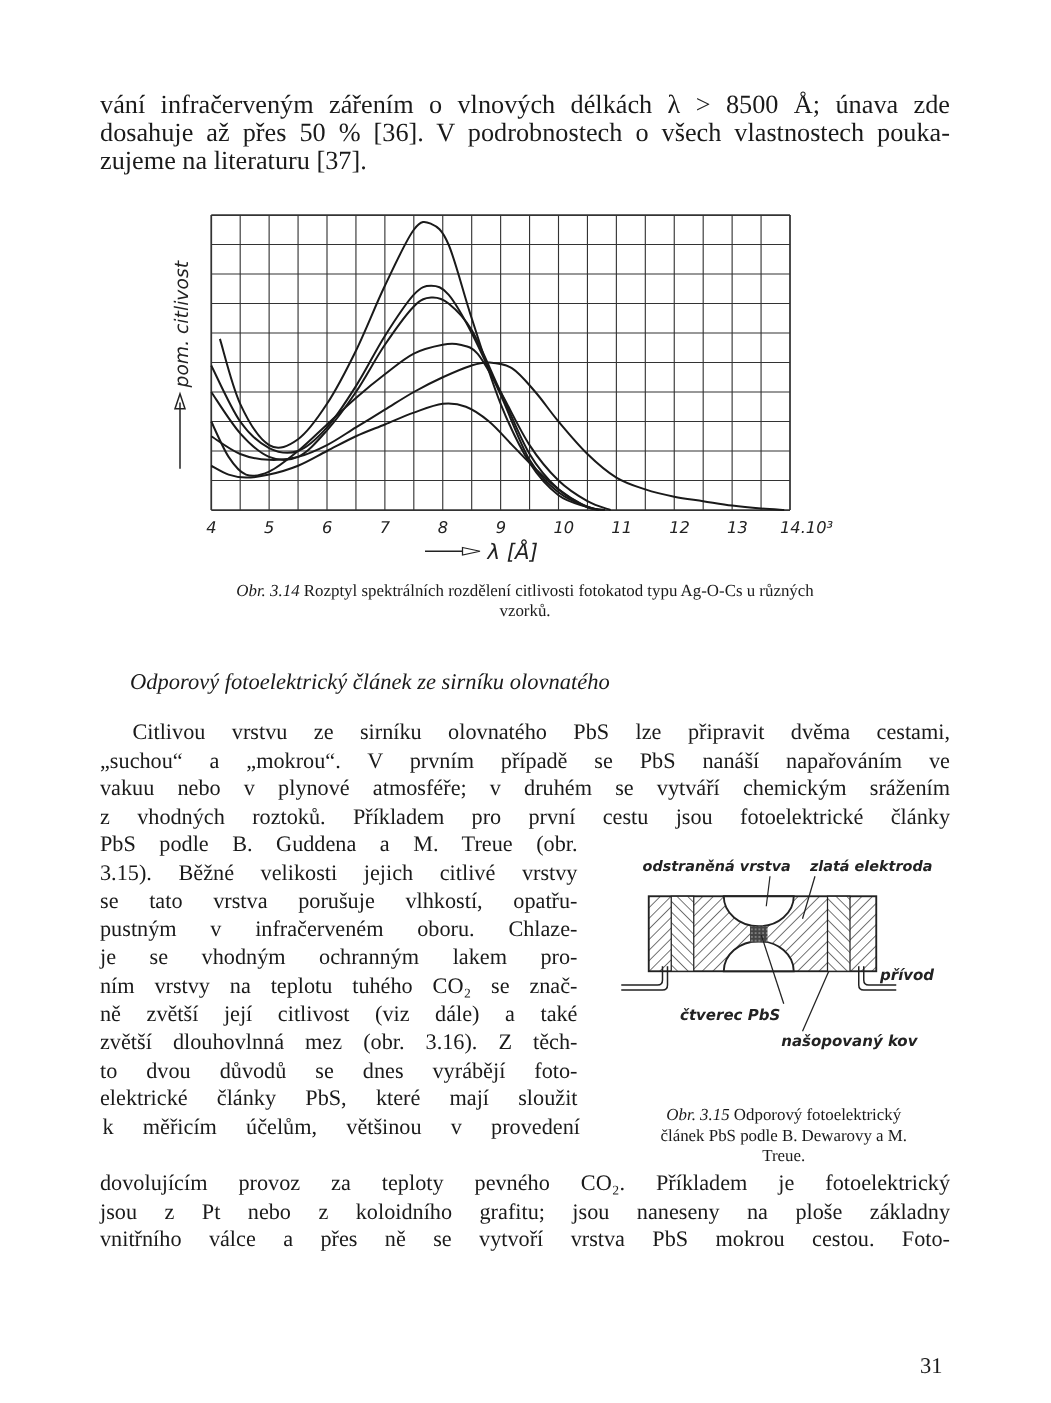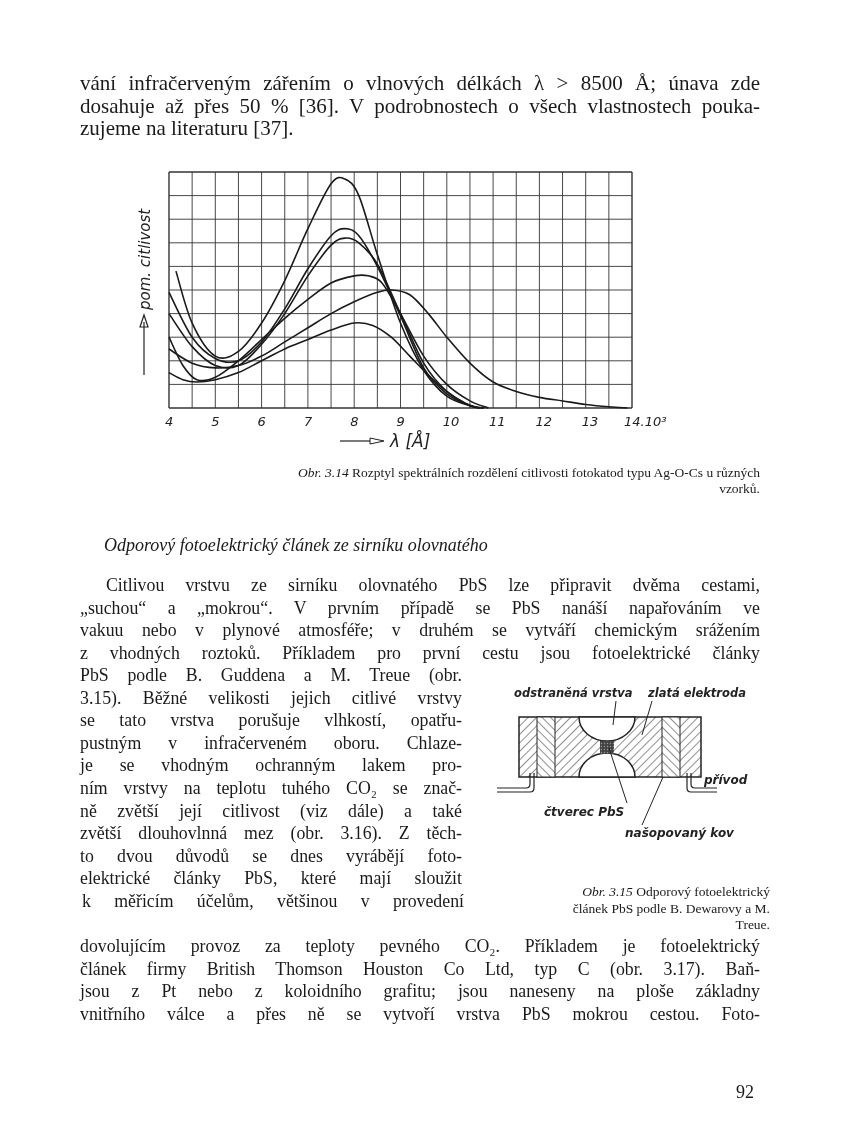--- a/index.html
+++ b/index.html
@@ -4,21 +4,21 @@
 <style>
   html, body { margin: 0; padding: 0; background: #ffffff; }
   body { width: 841px; height: 1122px; position: relative; overflow: hidden;
          font-family: "DejaVu Serif", "Liberation Serif", serif; color: #1a1a1a; }
   .para { position: absolute; left: 80px; width: 680px; font-size: 21px; line-height: 22.6px;
           text-align: justify; font-family: "Liberation Serif", "DejaVu Serif", serif; }
   .line { display: block; white-space: nowrap; text-align-last: justify; }
   .line.last { text-align-last: left; }
   .narrow .line { width: 382px; }
   #chart { position: absolute; left: 130px; top: 160px; }
-  .caption { position: absolute; font-size: 13.5px; line-height: 16px; text-align: right;
+  .caption { position: absolute; font-size: 13.5px; line-height: 16px; text-align: center;
              font-family: "Liberation Serif", "DejaVu Serif", serif; }
   .caption i { font-style: italic; }
   .heading { position: absolute; left: 104px; top: 535px; font-size: 18px; font-style: italic;
              font-family: "Liberation Serif", "DejaVu Serif", serif; }
   #fig15 { position: absolute; left: 492px; top: 685px; }
   .pagenum { position: absolute; left: 736px; top: 1082px; font-size: 18px;
              font-family: "Liberation Serif", "DejaVu Serif", serif; }
   .ital-label { font-family: "DejaVu Sans", sans-serif; font-style: italic; }
 </style>
 </head>
@@ -122,21 +122,20 @@
   <span class="line">ním vrstvy na teplotu tuhého CO₂ se znač-</span>
   <span class="line">ně zvětší její citlivost (viz dále) a také</span>
   <span class="line">zvětší dlouhovlnná mez (obr. 3.16). Z těch-</span>
   <span class="line">to dvou důvodů se dnes vyrábějí foto-</span>
   <span class="line">elektrické články PbS, které mají sloužit</span>
   <span class="line" style="padding-left:2px;">k měřicím účelům, většinou v provedení</span>
 </div>
 
 <div class="para" style="top:935px; font-size:17.8px; line-height:22.6px;">
   <span class="line">dovolujícím provoz za teploty pevného CO₂. Příkladem je fotoelektrický</span>
-  <span class="line">článek firmy British Thomson Houston Co Ltd, typ C (obr. 3.17). Baň-</span>
   <span class="line">jsou z Pt nebo z koloidního grafitu; jsou naneseny na ploše základny</span>
   <span class="line">vnitřního válce a přes ně se vytvoří vrstva PbS mokrou cestou. Foto-</span>
 </div>
 
 <svg id="fig15" width="290" height="160" viewBox="0 0 290 160">
   <defs>
     <pattern id="hatchA" width="6" height="6" patternUnits="userSpaceOnUse" patternTransform="rotate(45)">
       <line x1="0" y1="0" x2="0" y2="6" stroke="#222" stroke-width="1"></line>
     </pattern>
     <pattern id="hatchB" width="6" height="6" patternUnits="userSpaceOnUse" patternTransform="rotate(-45)">
@@ -173,13 +172,13 @@
   <text x="133" y="152" class="ital-label" font-size="12" font-weight="bold" fill="#222">našopovaný kov</text>
 </svg>
 
 <div class="caption" style="left:484px; top:858px; width:286px; font-size:13.5px; line-height:16.5px;margin-top:26px;">
   <i>Obr. 3.15</i>
   <span>Odporový fotoelektrický</span><br>
   <span>článek PbS podle B. Dewarovy a M.</span><br>
   <span>Treue.</span>
 </div>
 
-<div class="pagenum">92</div>
+<div class="pagenum">31</div>
 
 </body></html>

